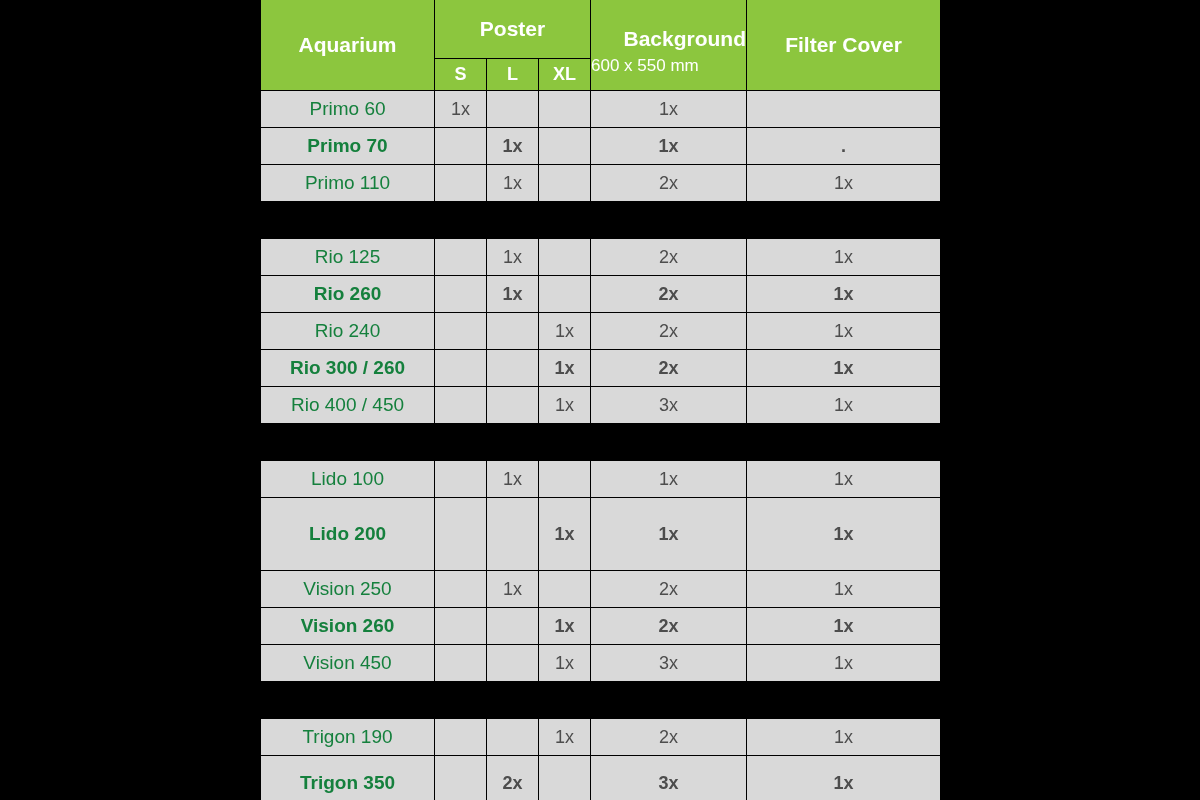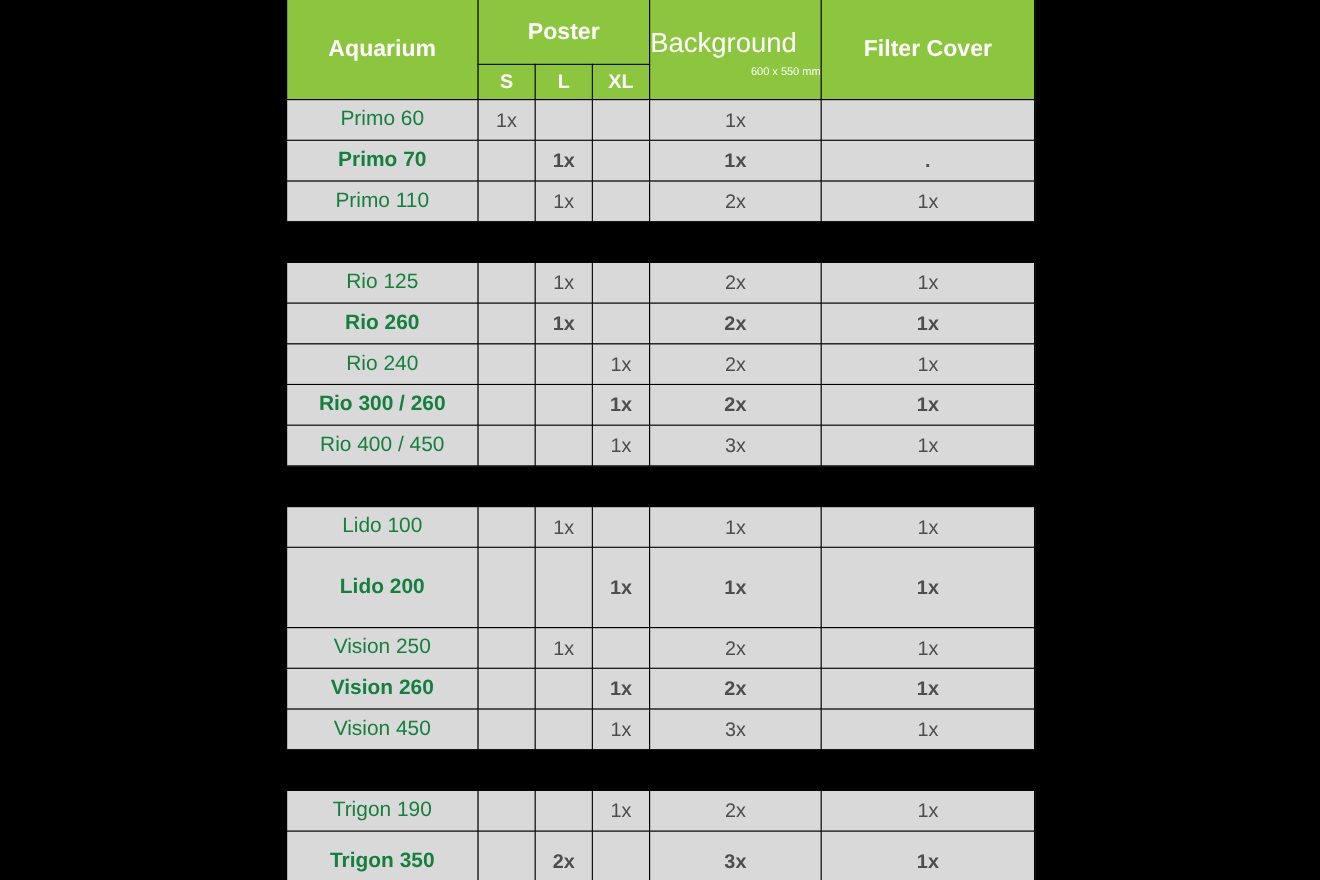--- a/index.html
+++ b/index.html
@@ -64,31 +64,31 @@
     height: 89px;
     font-size: 21px;
     font-weight: bold;
     text-align: center;
     vertical-align: middle;
   }
   .hdr-bg-cell {
     padding: 0;
   }
   .hdr-bg-cell .l1 {
-    font-size: 25px;
-    font-weight: normal;
+    font-size: 21px;
+    font-weight: bold;
     line-height: 30px;
     padding-top: 12px;
-    text-align: left;
+    text-align: right;
   }
   .hdr-bg-cell .l2 {
-    font-size: 10px;
+    font-size: 17px;
     font-weight: normal;
     line-height: 24px;
-    text-align: right;
+    text-align: left;
   }
 
   
   tbody td {
     border: 1px solid #000;
     padding: 0;
     height: 36px;
     font-size: 18px;
     color: #4d4d4d;
     text-align: center;

